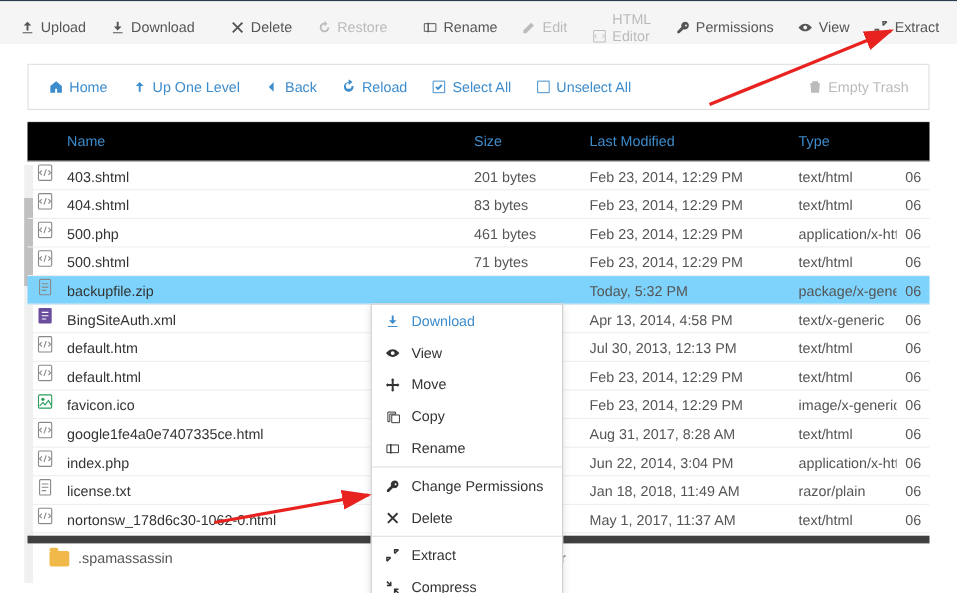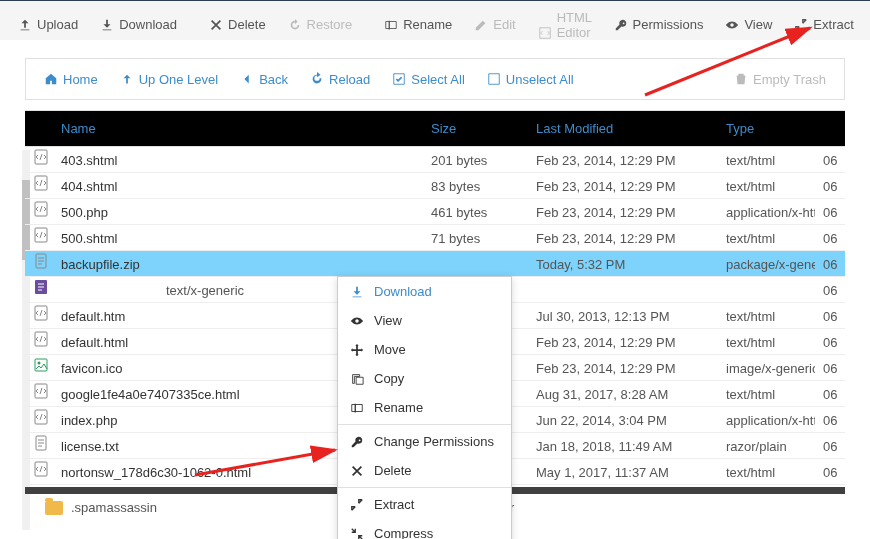--- a/index.html
+++ b/index.html
@@ -272,21 +272,23 @@
         <div class="td col-type">package/x-generic</div>
         <div class="td col-p">06</div>
       </div>
       <div class="row">
         <div class="td col-icon"><span class="file-icon">
             <svg width="16" height="16" viewBox="0 0 16 16">
               <rect x="2" y="1" width="12" height="14" fill="#6b4d9e" rx="1"></rect>
               <path d="M5 5h6M5 8h6M5 11h4" stroke="#fff"></path>
             </svg>
           </span></div>
-        <div class="td col-size"></div>
+        <div class="td col-name name">BingSiteAuth.xml</div>
+        <div class="td col-size"></div>
+        <div class="td col-mod">Apr 13, 2014, 4:58 PM</div>
         <div class="td col-type">text/x-generic</div>
         <div class="td col-p">06</div>
       </div>
       <div class="row">
         <div class="td col-icon"><span class="file-icon">
             <svg width="16" height="16" viewBox="0 0 16 16">
               <rect x="2" y="1" width="12" height="14" fill="none" stroke="#888" rx="1"></rect>
               <path d="M5 6l-2 2 2 2M11 6l2 2-2 2M9 5l-2 6" stroke="#888" fill="none"></path>
             </svg>
           </span></div>

